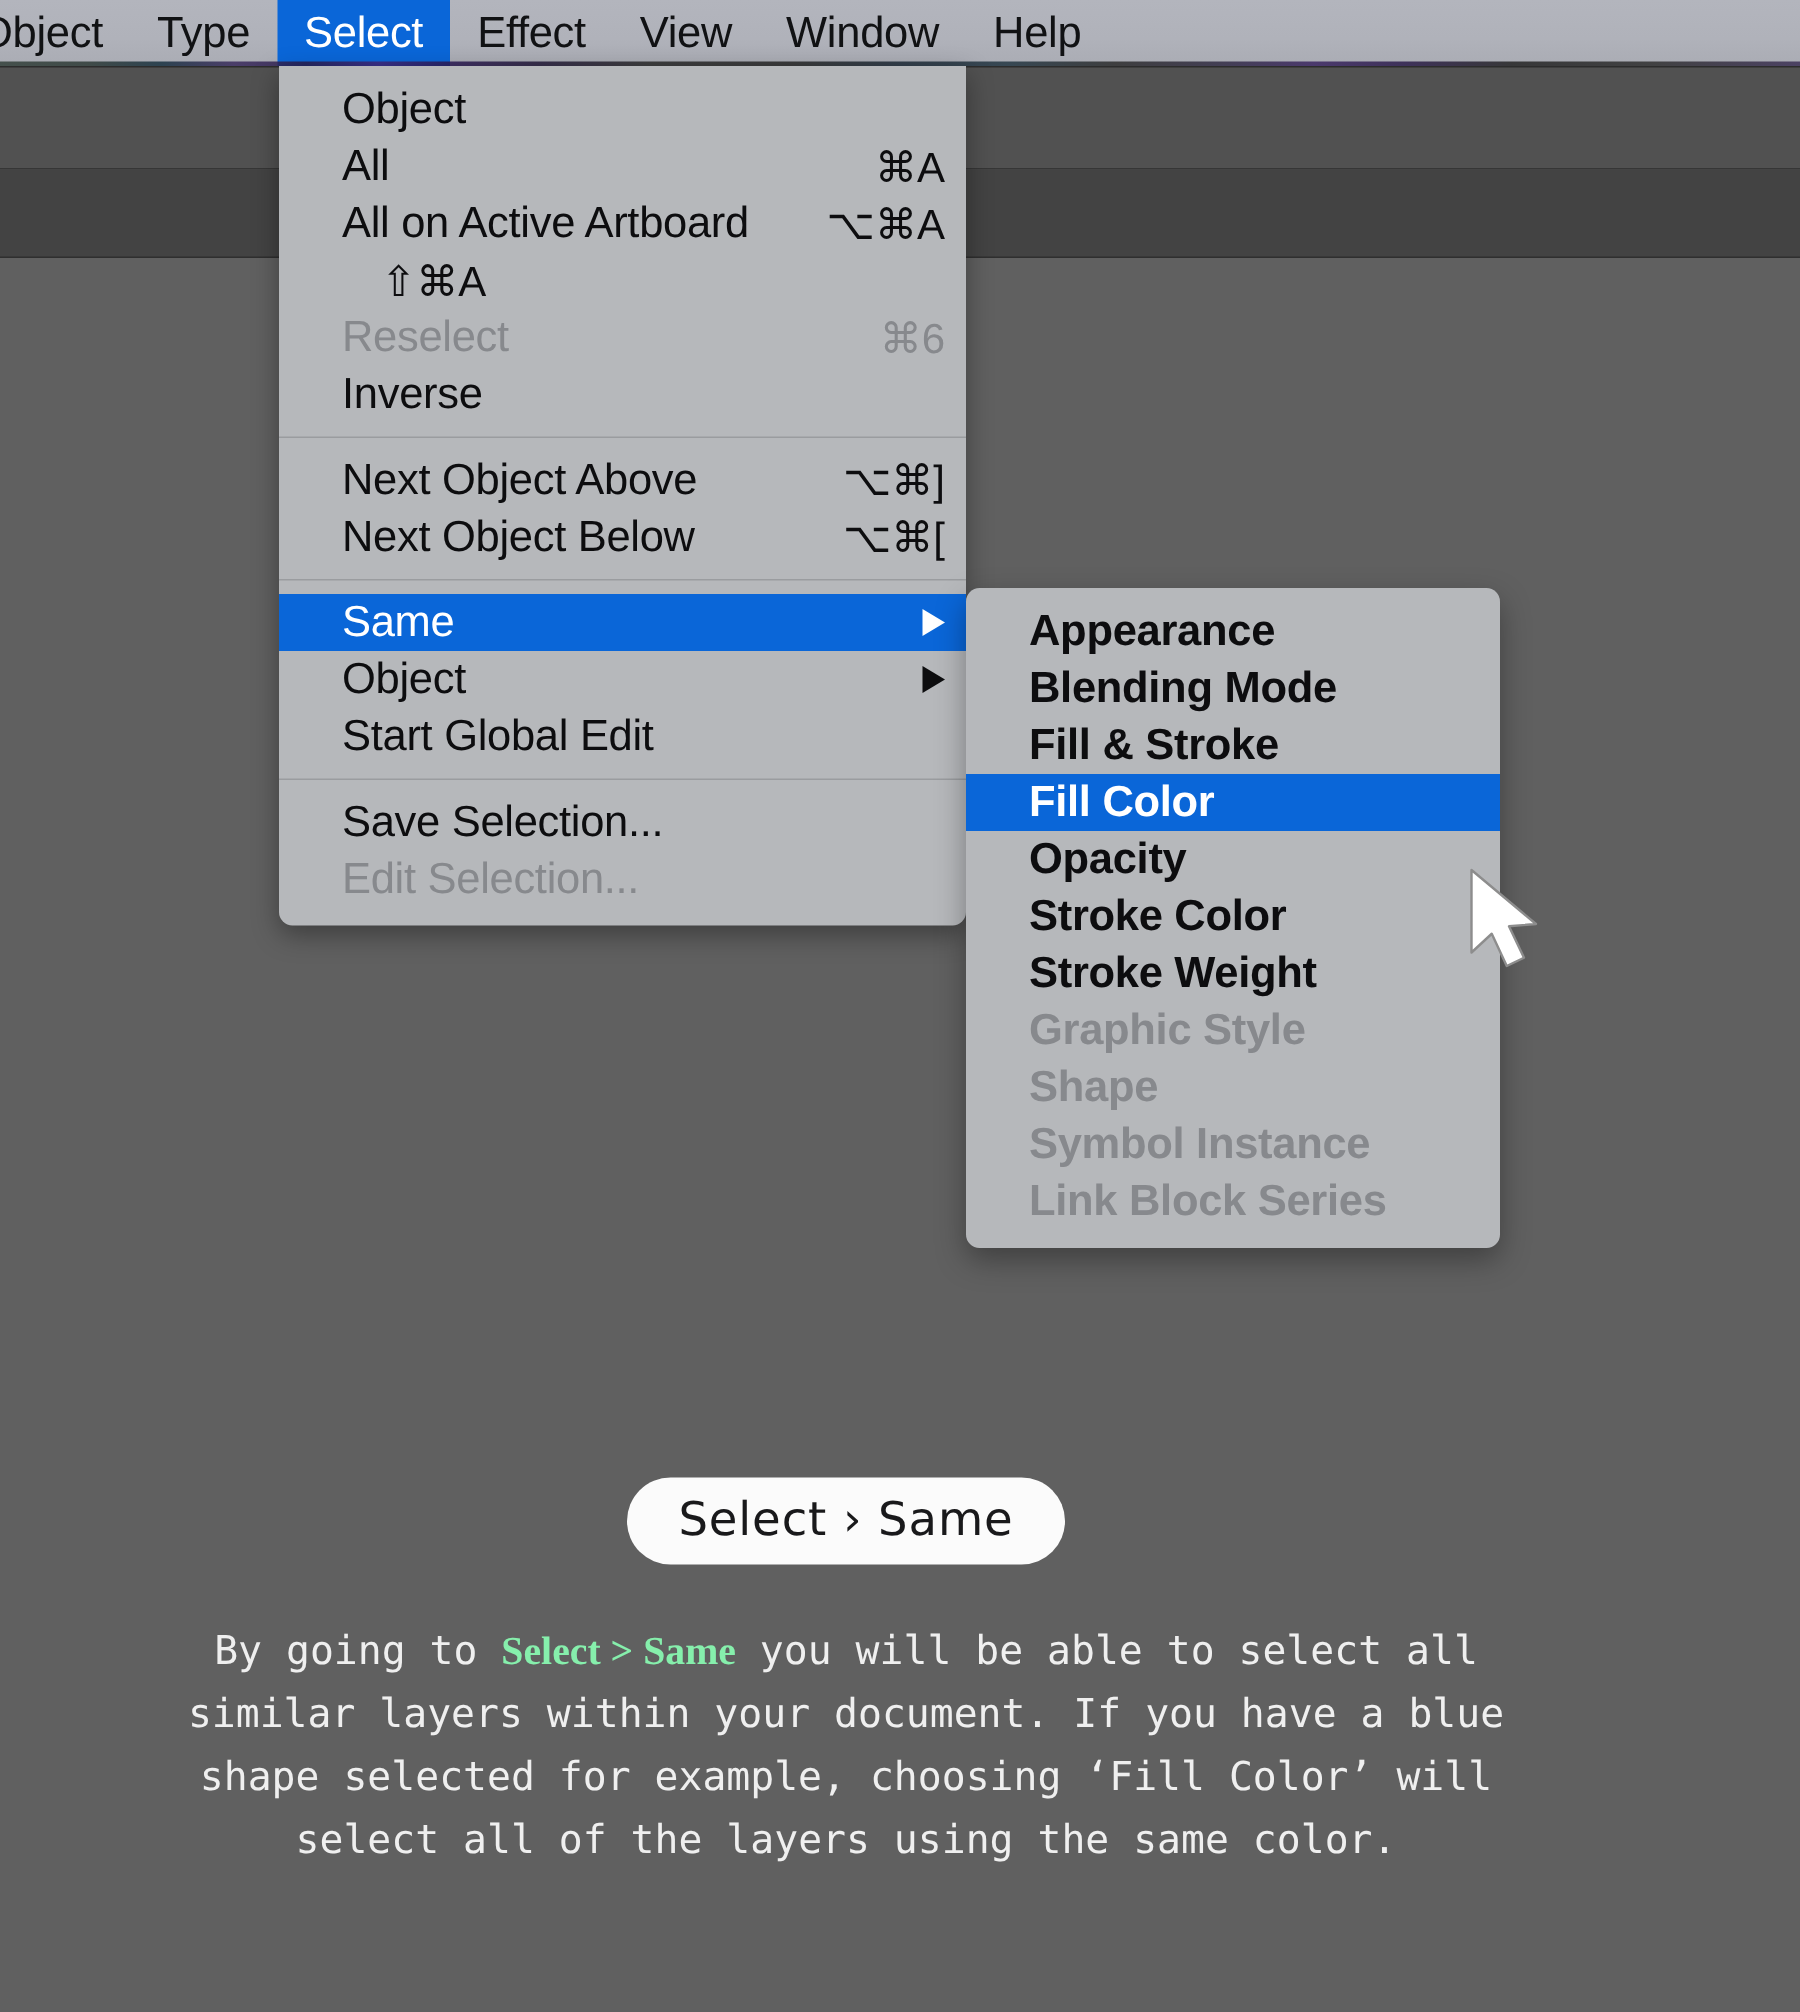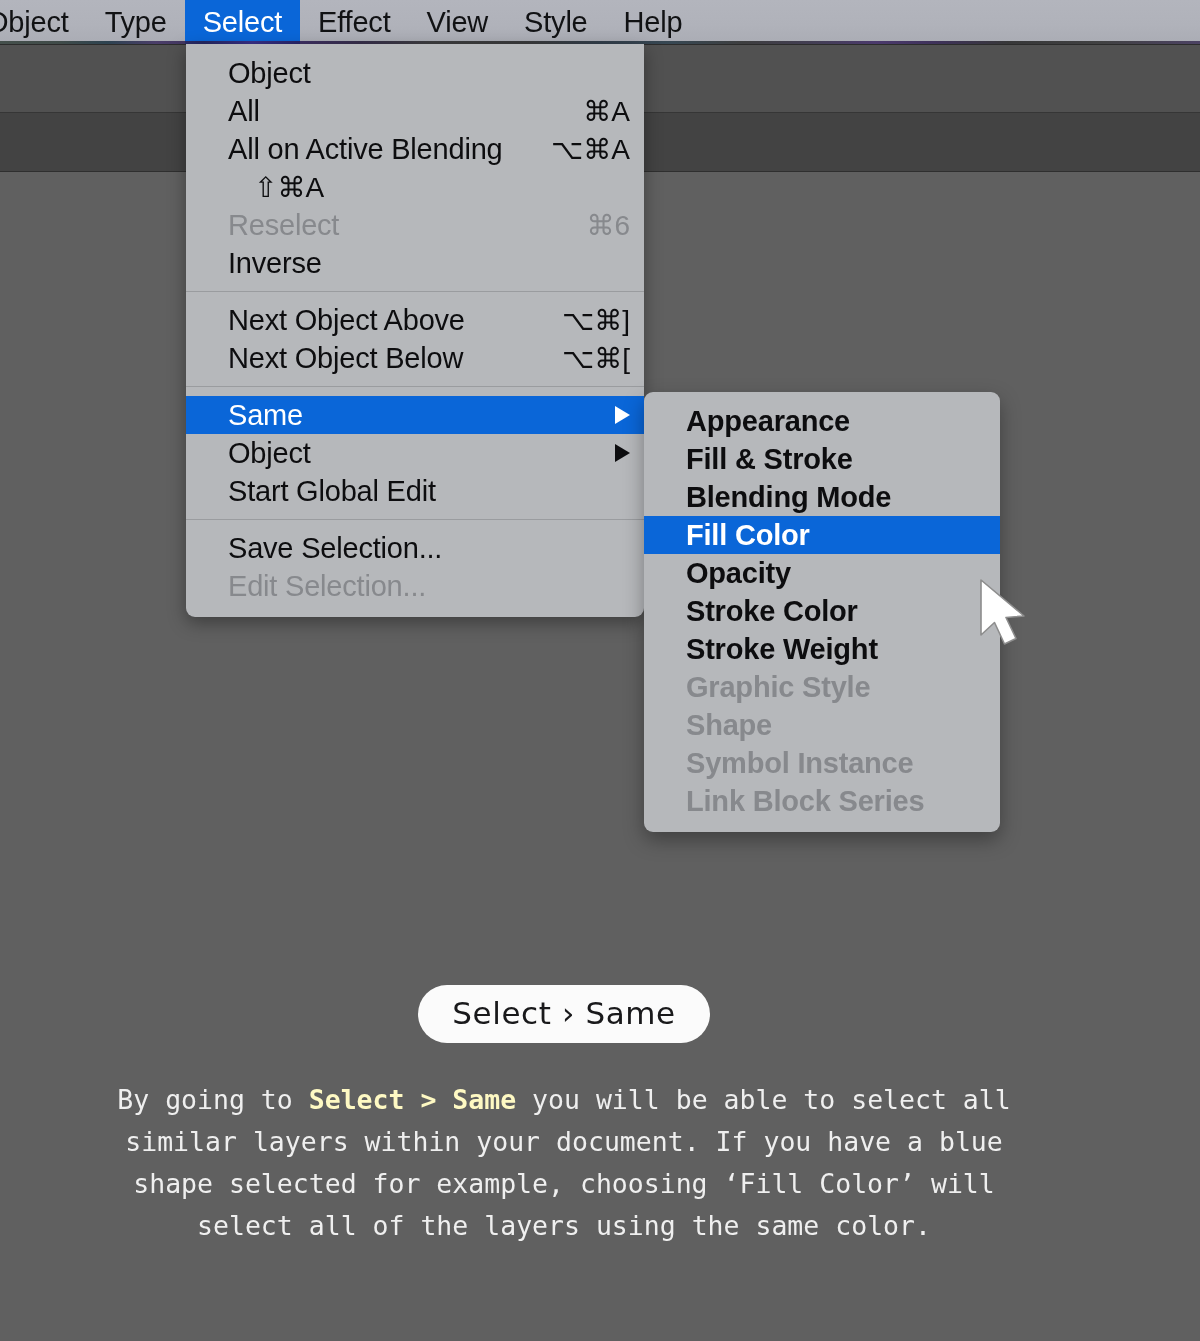--- a/index.html
+++ b/index.html
@@ -192,21 +192,21 @@
   #caption-text {
     margin: 36px auto 0 auto;
     width: 960px;
     font-family: "DejaVu Sans Mono", monospace;
     font-size: 26.5px;
     line-height: 42px;
     color: #efefef;
     text-align: center;
     letter-spacing: 0px;
   }
-  #caption-text b { font-weight: 700; color: #fef9c3; }
+  #caption-text b { font-weight: 700; color: #86efac; font-family: Liberation Serif, serif; }
 </style>
 </head>
 <body>
 
 <div id="app-backdrop">
   <div id="chrome-band-one" class="chrome-band"></div>
   <div id="chrome-band-two" class="chrome-band"></div>
   <div id="chrome-canvas"></div>
 </div>
 
@@ -220,37 +220,37 @@
     <div class="menubar-item active">
       <span>Select</span>
     </div>
     <div class="menubar-item">
       <span>Effect</span>
     </div>
     <div class="menubar-item">
       <span>View</span>
     </div>
     <div class="menubar-item">
-      <span>Style</span>
+      <span>Window</span>
     </div>
     <div class="menubar-item">
       <span>Help</span>
     </div>
   </div>
 
 <div id="select-menu">
     <div class="menu-row">
       <span class="row-label">Object</span>
     </div>
     <div class="menu-row">
       <span class="row-label">All</span>
       <span class="row-shortcut">⌘A</span>
     </div>
     <div class="menu-row">
-      <span class="row-label">All on Active Blending</span>
+      <span class="row-label">All on Active Artboard</span>
       <span class="row-shortcut">⌥⌘A</span>
     </div>
     <div class="menu-row">
       <span class="row-shortcut">⇧⌘A</span>
     </div>
     <div class="menu-row disabled">
       <span class="row-label">Reselect</span>
       <span class="row-shortcut">⌘6</span>
     </div>
     <div class="menu-row">
@@ -284,24 +284,24 @@
     <div class="menu-row disabled">
       <span class="row-label">Edit Selection...</span>
     </div>
   </div>
 
 <div id="same-submenu">
     <div class="menu-row">
       <span class="row-label">Appearance</span>
     </div>
     <div class="menu-row">
+      <span class="row-label">Blending Mode</span>
+    </div>
+    <div class="menu-row">
       <span class="row-label">Fill &amp; Stroke</span>
-    </div>
-    <div class="menu-row">
-      <span class="row-label">Blending Mode</span>
     </div>
     <div class="menu-row highlight">
       <span class="row-label">Fill Color</span>
     </div>
     <div class="menu-row">
       <span class="row-label">Opacity</span>
     </div>
     <div class="menu-row">
       <span class="row-label">Stroke Color</span>
     </div>

